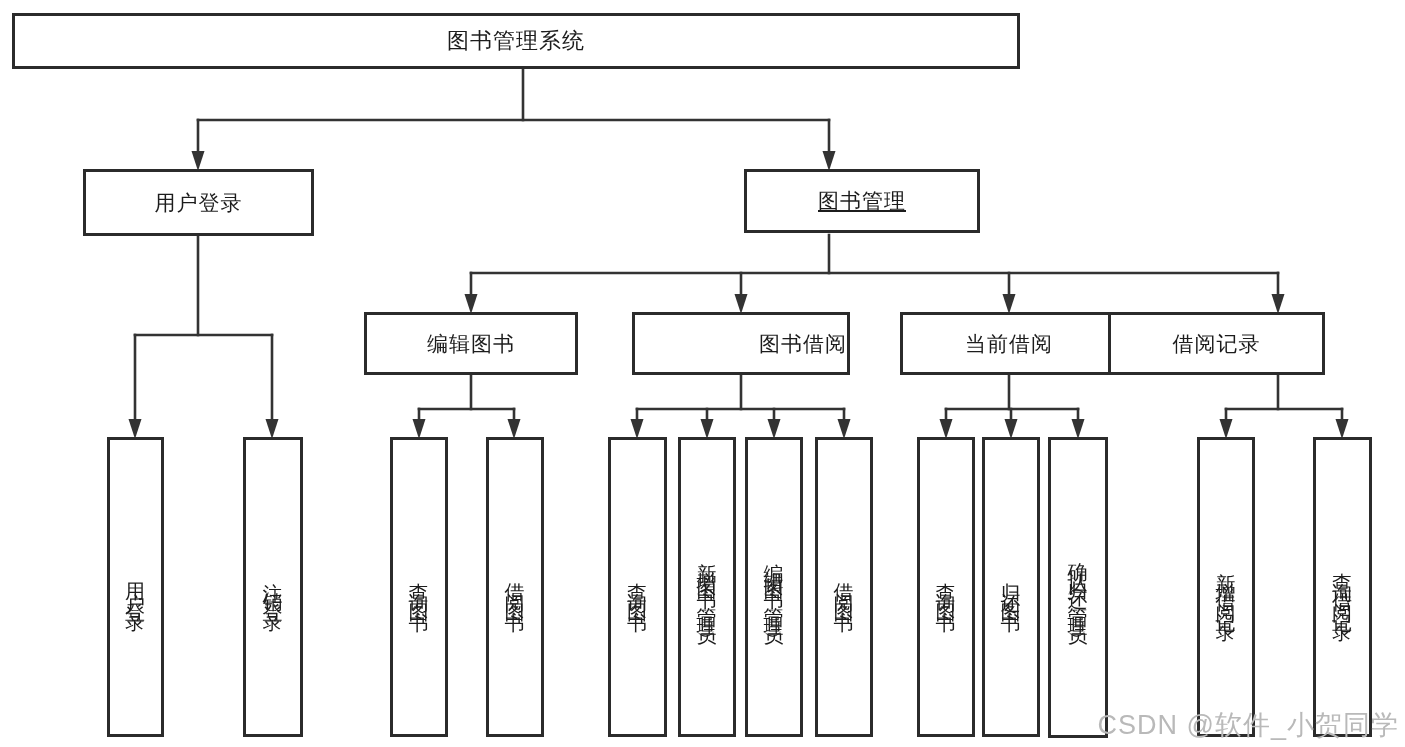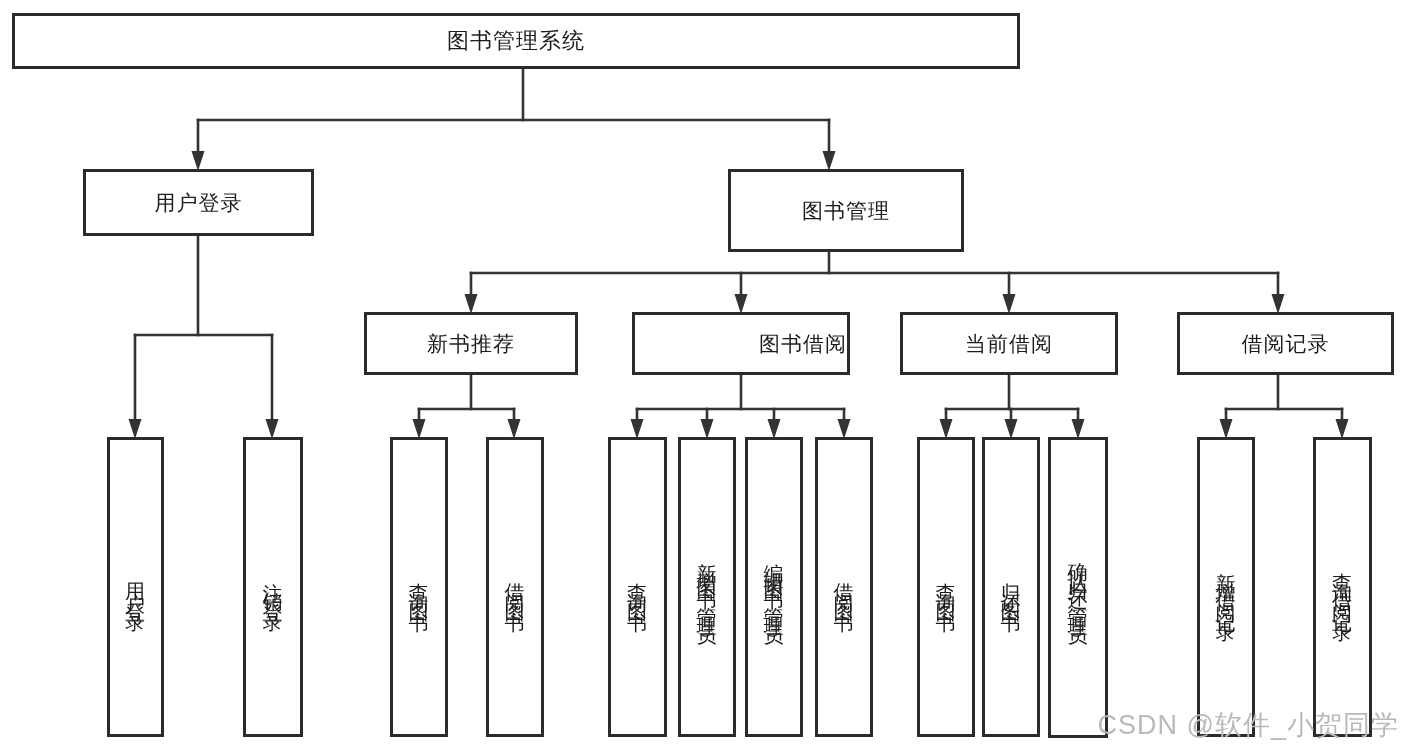--- a/index.html
+++ b/index.html
@@ -146,34 +146,34 @@
     </g>
   </svg>
 
   <div class="box hbox root-box" style="left:12px; top:13px; width:1008px; height:56px;">
     <span>图书管理系统</span>
   </div>
 
   <div class="box hbox" style="left:83px; top:169px; width:231px; height:67px;">
     <span>用户登录</span>
   </div>
-  <div class="box hbox" style="left:728px; top:169px; width:236px; height:83px;">
+  <div class="box hbox" style="left:744px; top:169px; width:236px; height:64px;text-decoration:underline;">
     <span>图书管理</span>
   </div>
 
   <div class="box hbox" style="left:364px; top:312px; width:214px; height:63px;">
-    <span>新书推荐</span>
+    <span>编辑图书</span>
   </div>
   <div class="box hbox" style="left:632px; top:312px; width:218px; height:63px;justify-content:flex-end;">
     <span>图书借阅</span>
   </div>
   <div class="box hbox" style="left:900px; top:312px; width:218px; height:63px;">
     <span>当前借阅</span>
   </div>
-  <div class="box hbox" style="left:1177px; top:312px; width:217px; height:63px;">
+  <div class="box hbox" style="left:1108px; top:312px; width:217px; height:63px;">
     <span>借阅记录</span>
   </div>
 
   <div class="box vbox" style="left:107px; top:437px; width:57px; height:300px;">
     <span>用户登录</span>
   </div>
   <div class="box vbox" style="left:243px; top:437px; width:60px; height:300px;">
     <span>注销登录</span>
   </div>
 

